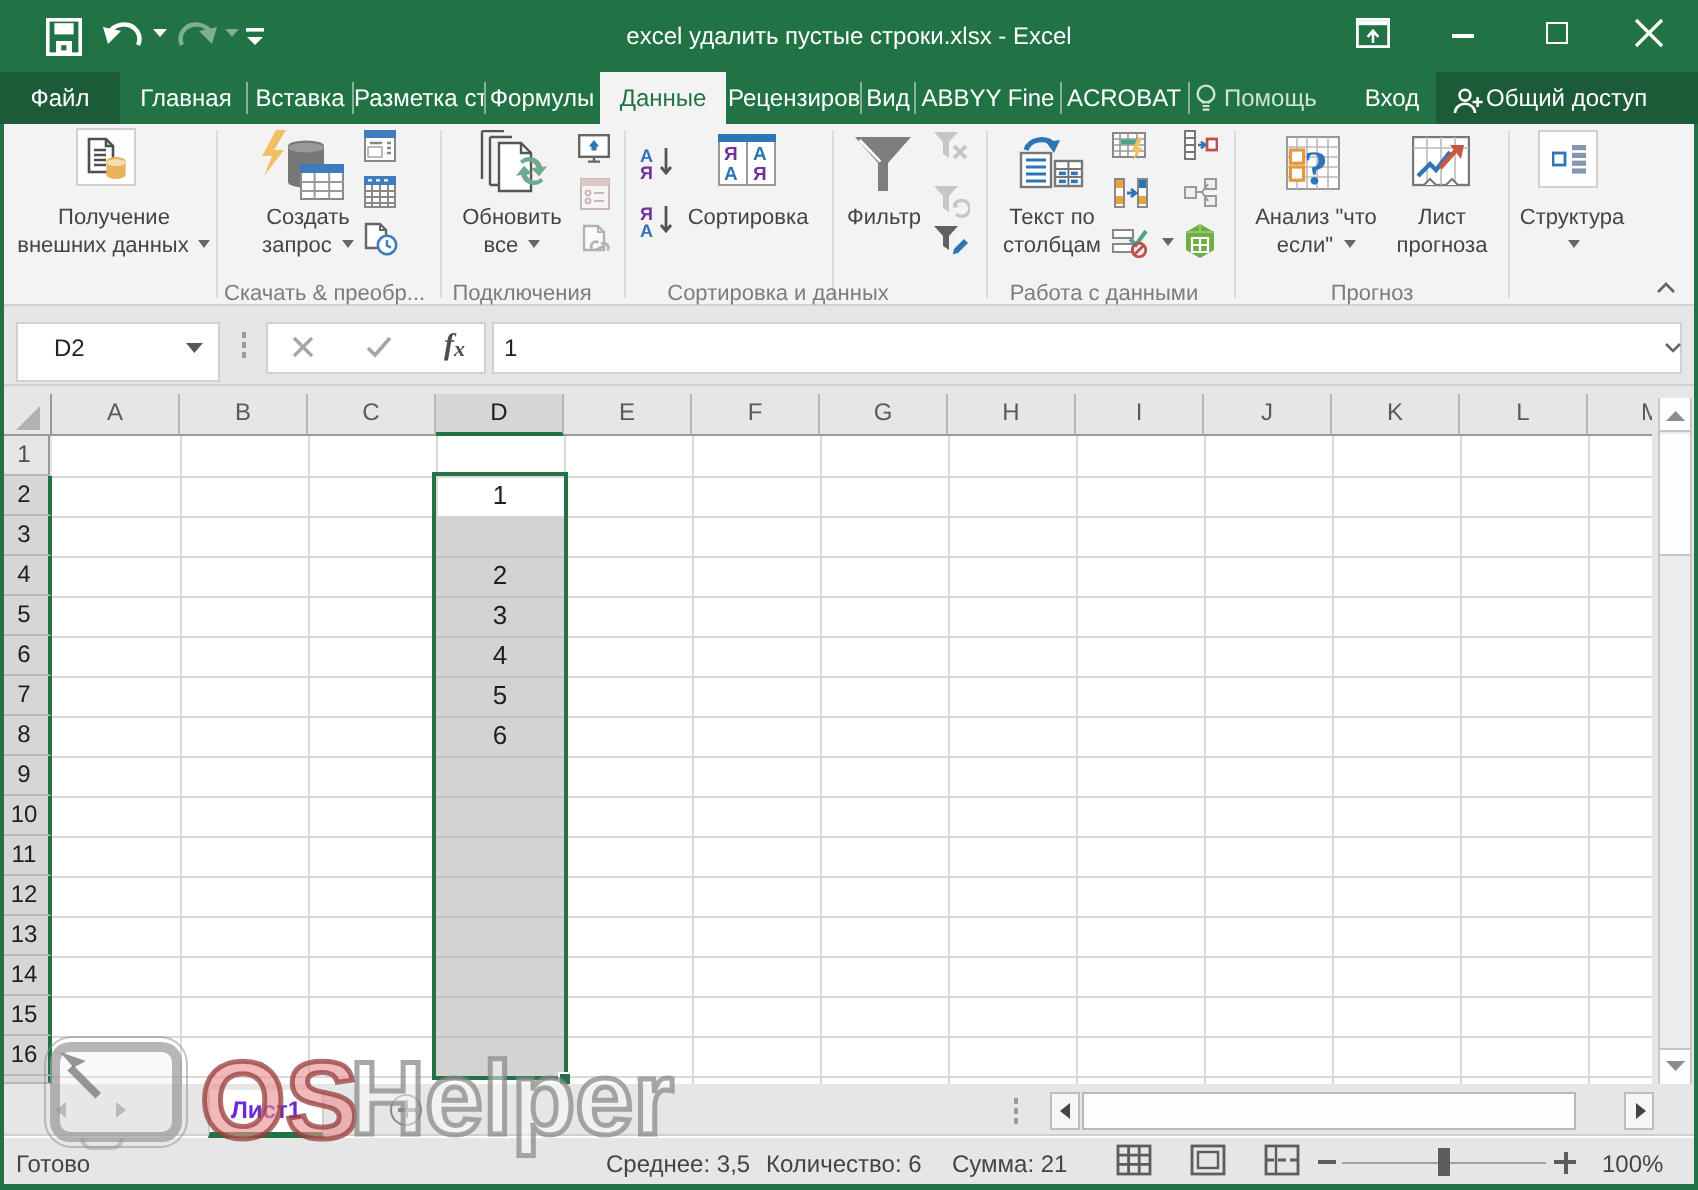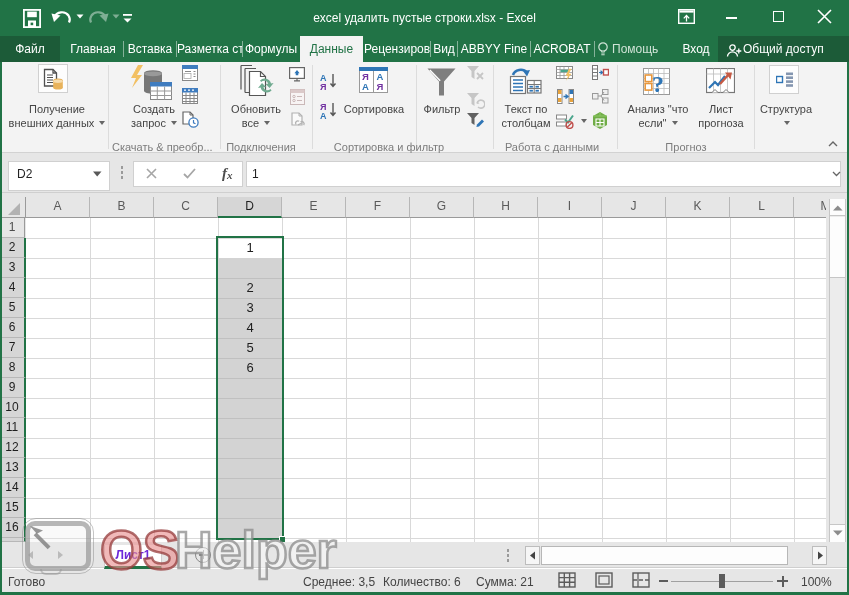--- a/index.html
+++ b/index.html
@@ -16,21 +16,21 @@
 #tab-file { background:#1c5b38; }
 #tab-sel { background:#f3f3f3; color:#217346;text-align:center; }
 
 #ribbon { left:0; top:62px; width:849px; height:91px; background:#f3f3f3; border-bottom:1px solid #d2d2d2; }
 .gsep { position:absolute; top:3px; height:84px; width:1px; background:#dcdcdc; }
 .glabel { position:absolute; top:79px; height:12px; font-size:11px; color:#7c7c7c; text-align:center; white-space:nowrap; }
 .btxt { position:absolute; font-size:11px; color:#444; text-align:center; white-space:nowrap; }
 .dar { display:inline-block; width:0; height:0; border-left:3px solid transparent; border-right:3px solid transparent; border-top:4px solid #666; vertical-align:2px; margin-left:2px; }
 
 #fbar { left:0; top:153px; width:849px; height:42px; background:#e6e6e6; }
-#namebox { left:8px; top:8px; width:102px; height:30px; background:#fff; border:1px solid #d0d0d0; font-size:12px; color:#222; line-height:24px; padding-left:8px; }
+#namebox { left:8px; top:8px; width:102px; height:30px; background:#fff; border:1px solid #d0d0d0; font-size:12px; color:#222; line-height:24px; padding-left:18px; }
 #fxbox { left:133px; top:8px; width:110px; height:26px; background:#fff; border:1px solid #d0d0d0; }
 #ffield { left:246px; top:8px; width:595px; height:26px; background:#fff; border:1px solid #d0d0d0; font-size:12px; color:#222; line-height:24px; padding-left:5px; }
 
 #sheet { left:0; top:195px; width:849px; height:347px; background:#e6e6e6; }
 .colh { position:absolute; top:2px; height:21px; line-height:20px; background:#e6e6e6; border-right:1px solid #b7b7b7; border-bottom:1px solid #9a9a9a; color:#5a5a5a; font-size:12px; text-align:center; line-height:18px; }
 .rowh { position:absolute; left:0; width:25px; background:#e6e6e6; border-right:1px solid #9a9a9a; border-bottom:1px solid #b7b7b7; color:#4d4d4d; font-size:12px; text-align:center; line-height:19px; }
 .cellv { position:absolute; width:64px; height:20px; font-size:13px; color:#1e1e1e; text-align:center; line-height:19px; }
 
 #tabbar { left:0; top:542px; width:849px; height:26px; background:#e6e6e6; border-bottom:1px solid #cfcfcf; }
 #statusbar { left:0; top:569px; width:849px; height:26px; background:#e6e6e6; font-size:12px; color:#444; }
@@ -239,21 +239,21 @@
     <g opacity="0.5">
     <path d="M1 1 h12 l-4.5 5 v8 l-3 -2 v-6 z" fill="#9a9a9a"></path>
     <path d="M11 11 a4 4 0 1 1 1 4" fill="none" stroke="#9a9a9a" stroke-width="1.6"></path>
     <path d="M10.5 12 l1 -2.5 l2 2" fill="#9a9a9a" stroke="none"></path>
     </g>
   </svg>
   <svg class="abs" style="left:466px;top:50px;" width="19" height="16" viewBox="0 0 19 16">
     <path d="M1 1 h12 l-4.5 5 v7 l-3 -2 v-5 z" fill="#616161"></path>
     <path d="M11 12.5 l5 -5 l2 2 l-5 5 l-2.6 0.6 z" fill="#2e75b6"></path>
   </svg>
-  <div class="glabel" style="left:318px;width:142px;">Сортировка и фильтр</div>
+  <div class="glabel" style="left:318px;width:142px;">Сортировка и данных</div>
   <div class="gsep" style="left:493px;"></div>
 
   <svg class="abs" style="left:506px;top:3px;" width="36" height="30" viewBox="0 0 36 30">
     <path d="M7 10 a8 7 0 0 1 14 -2.5" fill="none" stroke="#2e75b6" stroke-width="2.6"></path>
     <path d="M17 6 l7 -1 l-3 6.5 z" fill="#2e75b6"></path>
     <rect x="4.5" y="11.5" width="15" height="17" fill="#fff" stroke="#777" stroke-width="1.2"></rect>
     <path d="M7 15 h10 M7 18.5 h10 M7 22 h10 M7 25.5 h10" stroke="#2e75b6" stroke-width="1.6"></path>
     <rect x="21.5" y="15.5" width="13.5" height="12.5" fill="#fff" stroke="#777" stroke-width="1.2"></rect>
     <path d="M21.5 19.5 h13.5 M28.2 15.5 v12.5 M21.5 23.5 h13.5" stroke="#777" stroke-width="1"></path>
     <rect x="23.5" y="20.8" width="3.4" height="1.8" fill="#2e75b6"></rect>

